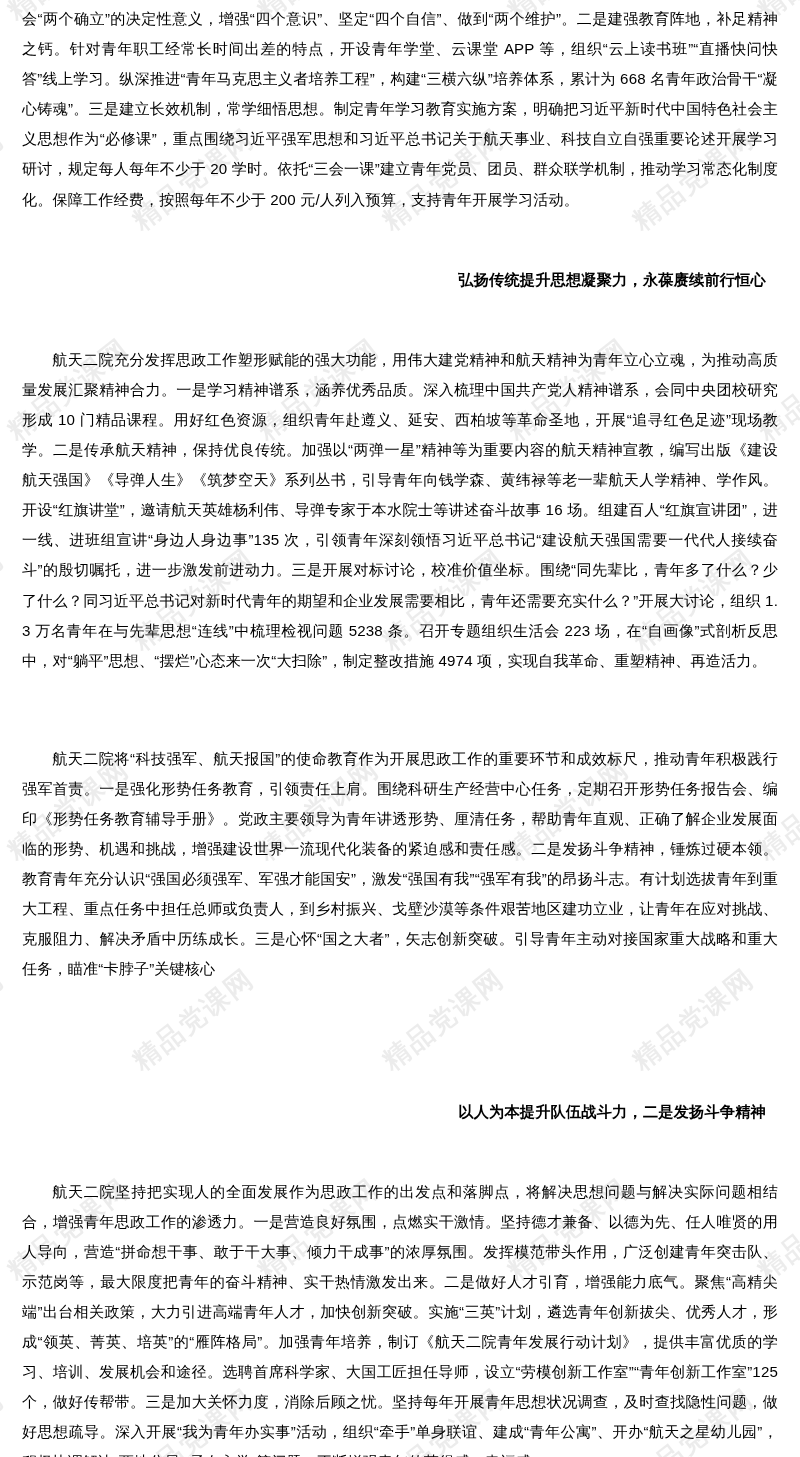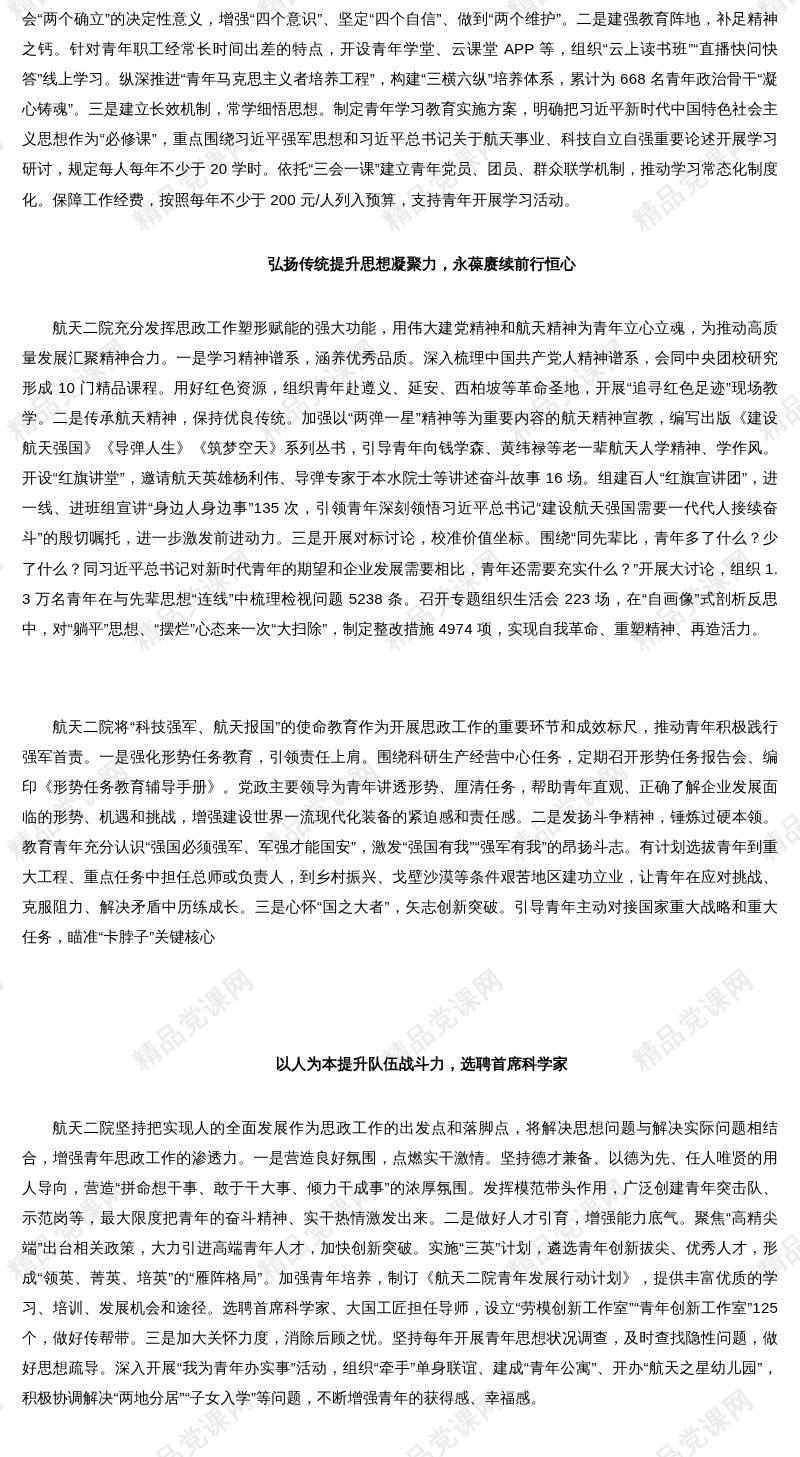--- a/index.html
+++ b/index.html
@@ -60,26 +60,26 @@
     text-justify: inter-ideograph;
     text-indent: 2em;
     word-break: break-all;
     letter-spacing: 0.15px;
   }
   p.para.no-indent {
     text-indent: 0;
   }
 
   h2.section-heading {
-    margin: 0;
+    margin: 16px;
     font-size: 15.2px;
     line-height: 30.1px;
     font-weight: 700;
     text-indent: 2.9em;
-    text-align: center;
+    text-align: right;
     letter-spacing: 0.2px;
     white-space: nowrap;
   }
   .gap-head-before { height: 30px; }
   .gap-head-after { height: 30px; }
   .page-break-gap { height: 62px; }
 </style>
 </head>
 <body>
 
@@ -123,17 +123,17 @@
       <p class="para no-indent">会“两个确立”的决定性意义，增强“四个意识”、坚定“四个自信”、做到“两个维护”。二是建强教育阵地，补足精神之钙。针对青年职工经常长时间出差的特点，开设青年学堂、云课堂 APP 等，组织“云上读书班”“直播快问快答”线上学习。纵深推进“青年马克思主义者培养工程”，构建“三横六纵”培养体系，累计为 668 名青年政治骨干“凝心铸魂”。三是建立长效机制，常学细悟思想。制定青年学习教育实施方案，明确把习近平新时代中国特色社会主义思想作为“必修课”，重点围绕习近平强军思想和习近平总书记关于航天事业、科技自立自强重要论述开展学习研讨，规定每人每年不少于 20 学时。依托“三会一课”建立青年党员、团员、群众联学机制，推动学习常态化制度化。保障工作经费，按照每年不少于 200 元/人列入预算，支持青年开展学习活动。</p>
       <div class="gap-head-before"></div>
       <h2 class="section-heading">弘扬传统提升思想凝聚力，永葆赓续前行恒心</h2>
       <div class="gap-head-after"></div>
       <p class="para">航天二院充分发挥思政工作塑形赋能的强大功能，用伟大建党精神和航天精神为青年立心立魂，为推动高质量发展汇聚精神合力。一是学习精神谱系，涵养优秀品质。深入梳理中国共产党人精神谱系，会同中央团校研究形成 10 门精品课程。用好红色资源，组织青年赴遵义、延安、西柏坡等革命圣地，开展“追寻红色足迹”现场教学。二是传承航天精神，保持优良传统。加强以“两弹一星”精神等为重要内容的航天精神宣教，编写出版《建设航天强国》《导弹人生》《筑梦空天》系列丛书，引导青年向钱学森、黄纬禄等老一辈航天人学精神、学作风。开设“红旗讲堂”，邀请航天英雄杨利伟、导弹专家于本水院士等讲述奋斗故事 16 场。组建百人“红旗宣讲团”，进一线、进班组宣讲“身边人身边事”135 次，引领青年深刻领悟习近平总书记“建设航天强国需要一代代人接续奋斗”的殷切嘱托，进一步激发前进动力。三是开展对标讨论，校准价值坐标。围绕“同先辈比，青年多了什么？少了什么？同习近平总书记对新时代青年的期望和企业发展需要相比，青年还需要充实什么？”开展大讨论，组织 1.3 万名青年在与先辈思想“连线”中梳理检视问题 5238 条。召开专题组织生活会 223 场，在“自画像”式剖析反思中，对“躺平”思想、“摆烂”心态来一次“大扫除”，制定整改措施 4974 项，实现自我革命、重塑精神、再造活力。</p>
       <div class="gap-head-before"></div>
       <div class="gap-head-after"></div>
       <p class="para">航天二院将“科技强军、航天报国”的使命教育作为开展思政工作的重要环节和成效标尺，推动青年积极践行强军首责。一是强化形势任务教育，引领责任上肩。围绕科研生产经营中心任务，定期召开形势任务报告会、编印《形势任务教育辅导手册》。党政主要领导为青年讲透形势、厘清任务，帮助青年直观、正确了解企业发展面临的形势、机遇和挑战，增强建设世界一流现代化装备的紧迫感和责任感。二是发扬斗争精神，锤炼过硬本领。教育青年充分认识“强国必须强军、军强才能国安”，激发“强国有我”“强军有我”的昂扬斗志。有计划选拔青年到重大工程、重点任务中担任总师或负责人，到乡村振兴、戈壁沙漠等条件艰苦地区建功立业，让青年在应对挑战、克服阻力、解决矛盾中历练成长。三是心怀“国之大者”，矢志创新突破。引导青年主动对接国家重大战略和重大任务，瞄准“卡脖子”关键核心</p>
       <div class="page-break-gap"></div>
       <div class="gap-head-before"></div>
-      <h2 class="section-heading">以人为本提升队伍战斗力，选聘首席科学家</h2>
+      <h2 class="section-heading">以人为本提升队伍战斗力，二是发扬斗争精神</h2>
       <div class="gap-head-after"></div>
       <p class="para">航天二院坚持把实现人的全面发展作为思政工作的出发点和落脚点，将解决思想问题与解决实际问题相结合，增强青年思政工作的渗透力。一是营造良好氛围，点燃实干激情。坚持德才兼备、以德为先、任人唯贤的用人导向，营造“拼命想干事、敢于干大事、倾力干成事”的浓厚氛围。发挥模范带头作用，广泛创建青年突击队、示范岗等，最大限度把青年的奋斗精神、实干热情激发出来。二是做好人才引育，增强能力底气。聚焦“高精尖端”出台相关政策，大力引进高端青年人才，加快创新突破。实施“三英”计划，遴选青年创新拔尖、优秀人才，形成“领英、菁英、培英”的“雁阵格局”。加强青年培养，制订《航天二院青年发展行动计划》，提供丰富优质的学习、培训、发展机会和途径。选聘首席科学家、大国工匠担任导师，设立“劳模创新工作室”“青年创新工作室”125 个，做好传帮带。三是加大关怀力度，消除后顾之忧。坚持每年开展青年思想状况调查，及时查找隐性问题，做好思想疏导。深入开展“我为青年办实事”活动，组织“牵手”单身联谊、建成“青年公寓”、开办“航天之星幼儿园”，积极协调解决“两地分居”“子女入学”等问题，不断增强青年的获得感、幸福感。</p>
     </div>
 </div>
 
 </body></html>

